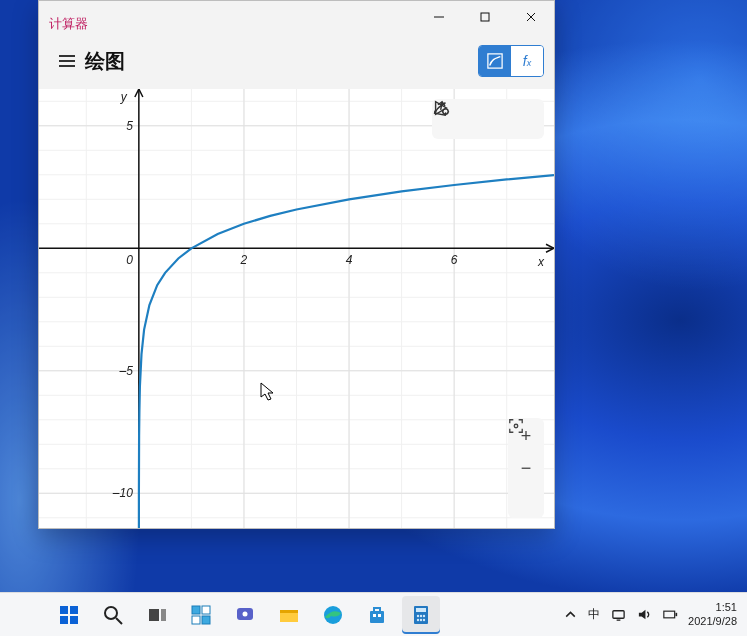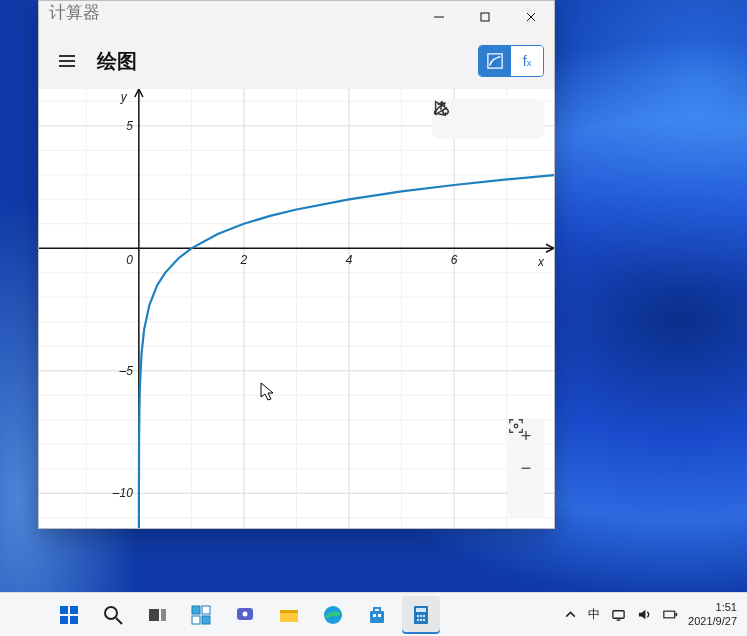--- a/index.html
+++ b/index.html
@@ -21,33 +21,33 @@
     mix-blend-mode: screen;
   }
 
   
   .window {
     position: absolute; left: 38px; top: 0; width: 517px; height: 529px;
     background: #f3f3f3; border: 1px solid #bdbdbd; box-shadow: 0 8px 24px rgba(0,0,0,0.25);
     display: flex; flex-direction: column;
   }
   .titlebar {
-    height: 32px; display: flex; align-items: flex-start; padding-left: 10px;
-    font-size: 17px; color: #737373;
+    height: 32px; display: flex; align-items: flex-end; padding-left: 10px;
+    font-size: 13px; color: #be185d;
   }
   .titlebar-title { flex: 0 0 auto; }
   .titlebar-space { flex: 1; }
   .titlebar-btn {
     width: 46px; height: 32px; display: flex; align-items: center; justify-content: center;
     font-size: 13px; color: #111;
   }
   .titlebar-btn svg { width: 10px; height: 10px; }
 
   .toolbar {
-    height: 56px; display: flex; align-items: center; padding: 0 10px; gap: 12px;
+    height: 56px; display: flex; align-items: center; padding: 0 10px; 
   }
   .hamburger { width: 36px; height: 36px; display:flex; align-items:center; justify-content:center; }
   .hamburger-lines { width:16px; height:12px; position:relative; }
   .hamburger-lines span { position:absolute; left:0; right:0; height:2px; background:#333; }
   .hamburger-lines span:nth-child(1){top:0;} .hamburger-lines span:nth-child(2){top:5px;} .hamburger-lines span:nth-child(3){top:10px;}
   .mode-title { font-size: 20px; font-weight: 700; color:#111; }
   .toolbar-space { flex:1; }
   .mode-toggle { display:flex; border:1px solid #2f7dd1; border-radius:4px; overflow:hidden; height:32px; }
   .mode-btn { width:32px; display:flex; align-items:center; justify-content:center; font-size:14px; }
   .mode-btn.active { background:#2f7dd1; color:#fff; }
@@ -137,21 +137,21 @@
     <div class="mode-title">绘图</div>
     <div class="toolbar-space"></div>
     <div class="mode-toggle">
       <div class="mode-btn active">
         <svg viewBox="0 0 18 18" width="16" height="16">
           <rect x="1" y="1" width="16" height="16" fill="none" stroke="#fff" stroke-width="1.4"></rect>
           <path d="M3 14 C6 6, 10 6, 15 4" stroke="#fff" stroke-width="1.6" fill="none"></path>
         </svg>
       </div>
       <div class="mode-btn inactive">
-        <span style="">f<span class="sub">x</span></span>
+        <span style="font-style:italic;">f<span class="sub">x</span></span>
       </div>
     </div>
   </div>
 
   <div class="graph-area">
     <svg id="graph-svg" viewBox="0 0 515 441">
         <line class="grid-minor" x1="47.295918367346935" y1="0" x2="47.295918367346935" y2="441"></line>
         <line class="grid-minor" x1="99.84693877551018" y1="0" x2="99.84693877551018" y2="441"></line>
         <line class="grid-minor" x1="152.39795918367346" y1="0" x2="152.39795918367346" y2="441"></line>
         <line class="grid-minor" x1="204.94897959183672" y1="0" x2="204.94897959183672" y2="441"></line>
@@ -327,16 +327,16 @@
         </svg>
       </div>
     <div class="tray-icon">
         <svg viewBox="0 0 18 12">
           <rect x="1" y="2" width="13" height="8"></rect>
           <rect x="15" y="4" width="2" height="4" fill="#222" stroke="none"></rect>
         </svg>
       </div>
     <div class="clock">
       <div>1:51</div>
-      <div>2021/9/27</div>
+      <div>2021/9/28</div>
     </div>
   </div>
 </div>
 
 </body></html>

